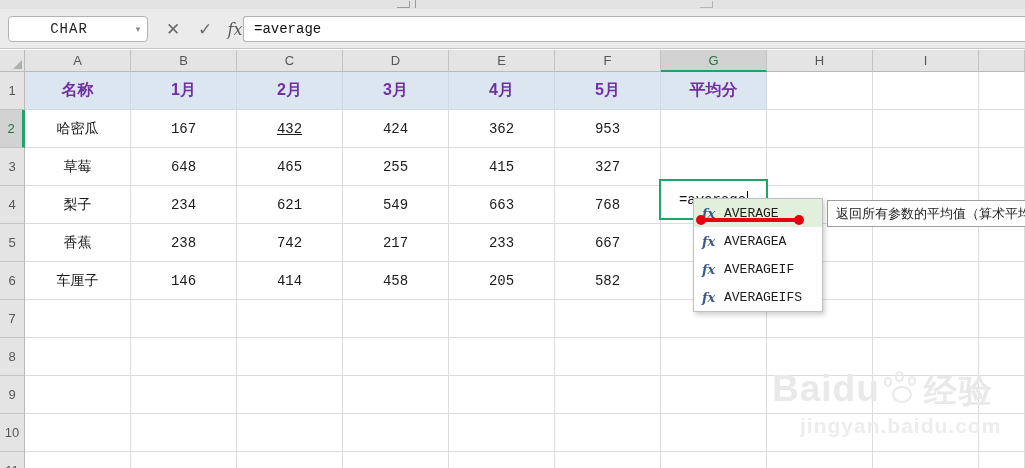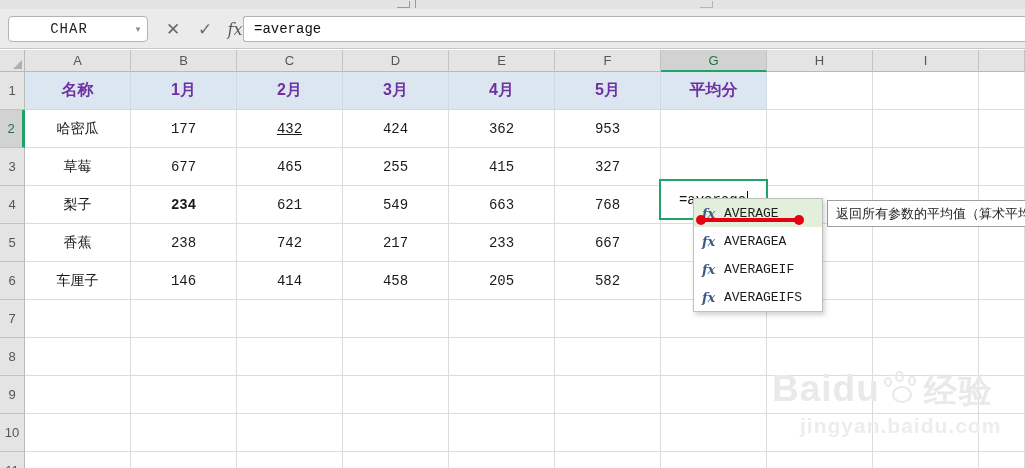--- a/index.html
+++ b/index.html
@@ -156,45 +156,45 @@
           <div class="cell hdr" style="width: 106px; font-family: &quot;Liberation Sans&quot;, sans-serif;">3月</div>
           <div class="cell hdr" style="width: 106px; font-family: &quot;Liberation Sans&quot;, sans-serif;">4月</div>
           <div class="cell hdr" style="width: 106px; font-family: &quot;Liberation Sans&quot;, sans-serif;">5月</div>
           <div class="cell hdr" style="width: 106px; font-family: &quot;Liberation Sans&quot;, sans-serif;">平均分</div>
           <div class="cell" style="width: 106px;"></div>
           <div class="cell" style="width: 106px;"></div>
           <div class="cell" style="width: 46px;"></div>
         </div>
         <div class="g-row">
           <div class="cell" style="width: 106px; font-family: &quot;Liberation Sans&quot;, sans-serif;">哈密瓜</div>
-          <div class="cell" style="width: 106px;">177</div>
+          <div class="cell" style="width: 106px;">167</div>
           <div class="cell" style="width: 106px; text-decoration: underline;">432</div>
           <div class="cell" style="width: 106px;">424</div>
           <div class="cell" style="width: 106px;">362</div>
           <div class="cell" style="width: 106px;">953</div>
           <div class="cell" style="width: 106px;"></div>
           <div class="cell" style="width: 106px;"></div>
           <div class="cell" style="width: 106px;"></div>
           <div class="cell" style="width: 46px;"></div>
         </div>
         <div class="g-row">
           <div class="cell" style="width: 106px; font-family: &quot;Liberation Sans&quot;, sans-serif;">草莓</div>
-          <div class="cell" style="width: 106px;">677</div>
+          <div class="cell" style="width: 106px;">648</div>
           <div class="cell" style="width: 106px;">465</div>
           <div class="cell" style="width: 106px;">255</div>
           <div class="cell" style="width: 106px;">415</div>
           <div class="cell" style="width: 106px;">327</div>
           <div class="cell" style="width: 106px;"></div>
           <div class="cell" style="width: 106px;"></div>
           <div class="cell" style="width: 106px;"></div>
           <div class="cell" style="width: 46px;"></div>
         </div>
         <div class="g-row">
           <div class="cell" style="width: 106px; font-family: &quot;Liberation Sans&quot;, sans-serif;">梨子</div>
-          <div class="cell" style="width: 106px; font-weight: bold;">234</div>
+          <div class="cell" style="width: 106px;">234</div>
           <div class="cell" style="width: 106px;">621</div>
           <div class="cell" style="width: 106px;">549</div>
           <div class="cell" style="width: 106px;">663</div>
           <div class="cell" style="width: 106px;">768</div>
           <div class="cell" style="width: 106px;"></div>
           <div class="cell" style="width: 106px;"></div>
           <div class="cell" style="width: 106px;"></div>
           <div class="cell" style="width: 46px;"></div>
         </div>
         <div class="g-row">

